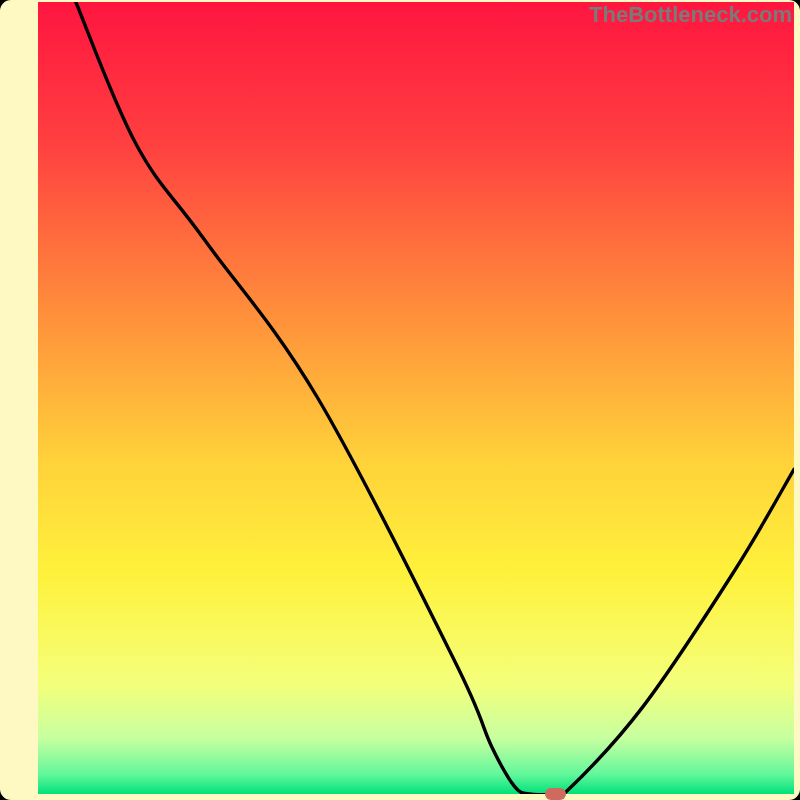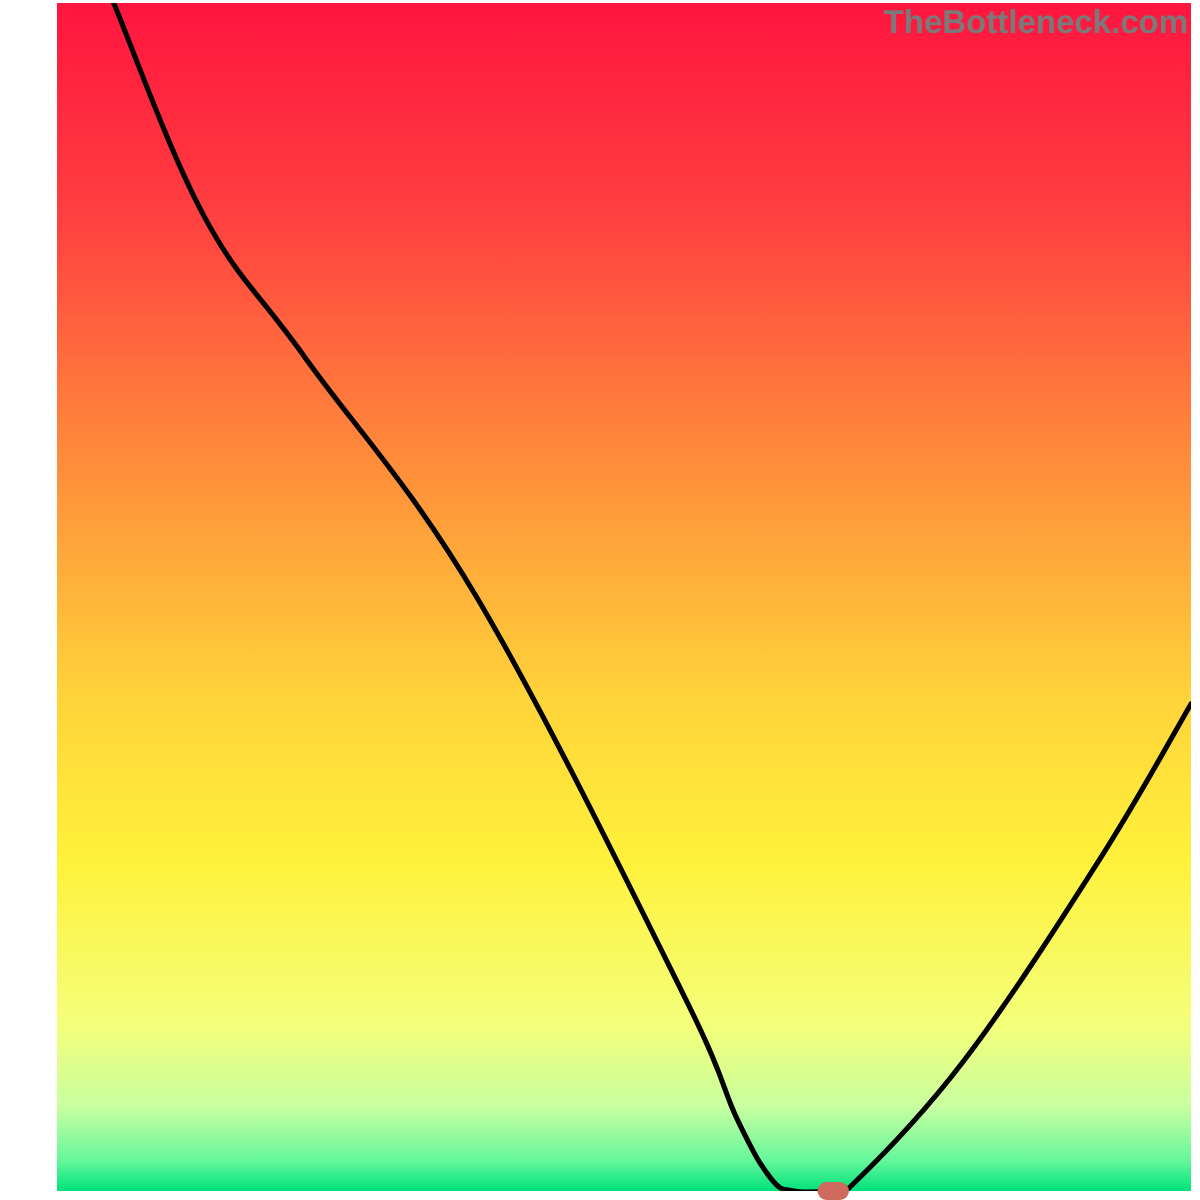--- a/index.html
+++ b/index.html
@@ -9,21 +9,22 @@
     height: 800px;
     background: #000;
     overflow: hidden;
   }
   .chart-frame {
     position: absolute;
     left: 0;
     top: 0;
     width: 800px;
     height: 800px;
-    background: #ffffff;
+    background: #fef9c3;
+    border-radius: 11px;
   }
   .plot-area {
     position: absolute;
     background: #000;
   }
   .gradient {
     position: absolute;
     left: 0;
     top: 0;
     right: 0;

